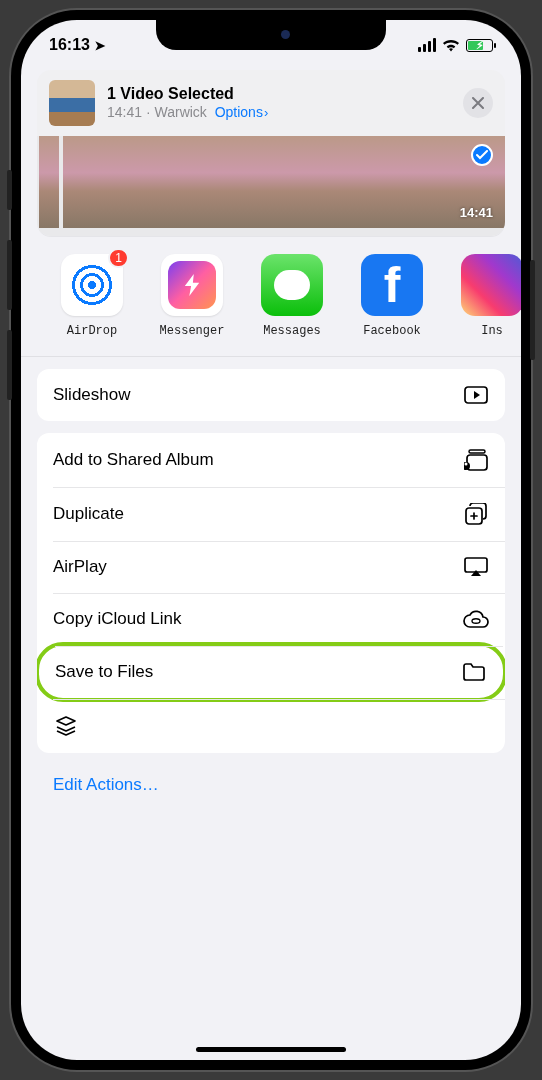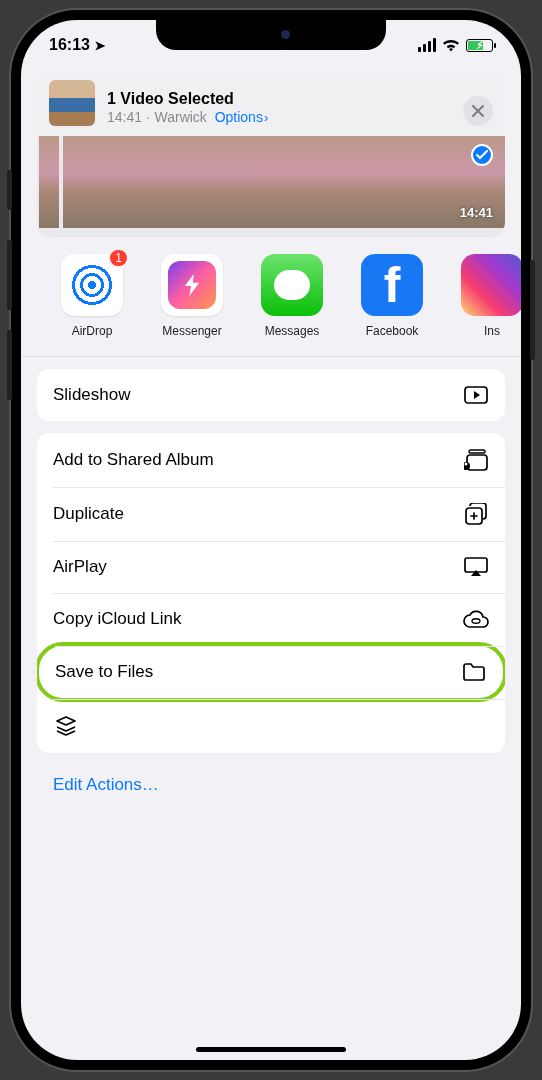--- a/index.html
+++ b/index.html
@@ -48,21 +48,21 @@
   .batt::after{content:"";position:absolute;right:-4px;top:3px;width:2.5px;height:5px;background:#000;border-radius:1px;}
   .batt-fill{position:absolute;left:1px;top:1px;bottom:1px;width:60%;background:#33c759;border-radius:1px;}
   .batt-bolt{position:absolute;left:9px;top:-1px;font-size:11px;color:#fff;}
 
   .sheet-top {
     margin: 6px 16px 0; background:#f3f3f5;
     border-radius: 14px; overflow:hidden;
     box-shadow: 0 1px 0 rgba(0,0,0,0.05);
   }
   .header-row {
-    display:flex; align-items:flex-end; gap:12px;
+    display:flex; align-items:center; gap:12px;
     padding:10px 12px;
     background:#f0f0f2;
   }
   .thumb-sm{width:46px;height:46px;border-radius:6px;
     background:linear-gradient(180deg,#d4b896 40%,#3b6ea5 40%,#3b6ea5 70%,#a67c52 70%);}
   .hdr-text{flex:1;line-height:1.25;}
   .hdr-title{font-weight:600;font-size:16px;}
   .hdr-sub{font-size:14px;color:#8a8a8e;}
   .hdr-options{color:#0a7aff;cursor:pointer;}
   .chevron{color:#0a7aff;font-size:13px;margin-left:1px;}
@@ -80,21 +80,21 @@
     display:flex;align-items:center;justify-content:center;}
   .pv-dur{position:absolute;bottom:8px;right:12px;color:#fff;font-size:13px;font-weight:600;
     text-shadow:0 0 3px rgba(0,0,0,.6);}
 
   .apps-row{display:flex;gap:14px;padding:18px 4px 18px 28px;overflow:hidden;
     border-bottom:1px solid #e0e0e4;}
   .app{display:flex;flex-direction:column;align-items:center;gap:8px;width:86px;flex-shrink:0;}
   .app .icon-wrap{width:62px;height:62px;border-radius:14px;background:#fff;
     display:flex;align-items:center;justify-content:center;position:relative;
     box-shadow:0 1px 2px rgba(0,0,0,.1);}
-  .app-label{font-size:12px;color:#222;white-space:nowrap;}
+  .app-label{font-size:12px;color:#222;white-space:nowrap;font-family:Liberation Mono, monospace;}
   .badge{position:absolute;top:-6px;right:-6px;min-width:20px;height:20px;
     border-radius:10px;background:#ff3b30;color:#fff;font-size:12px;
     display:flex;align-items:center;justify-content:center;padding:0 5px;
     border:2px solid #f2f2f6;}
   .airdrop-rings{width:44px;height:44px;border-radius:50%;
     background:radial-gradient(circle,#0a7aff 0 4px,#fff 4px 9px,#0a7aff 9px 12px,#fff 12px 17px,#0a7aff 17px 20px,#fff 20px);}
   .mess-bubble{width:48px;height:48px;border-radius:12px;
     background:linear-gradient(135deg,#7b3ff0,#ff5fa2,#ff9450);
     display:flex;align-items:center;justify-content:center;}
   .bolt-shape{width:18px;height:22px;background:#fff;border-radius:2px;

